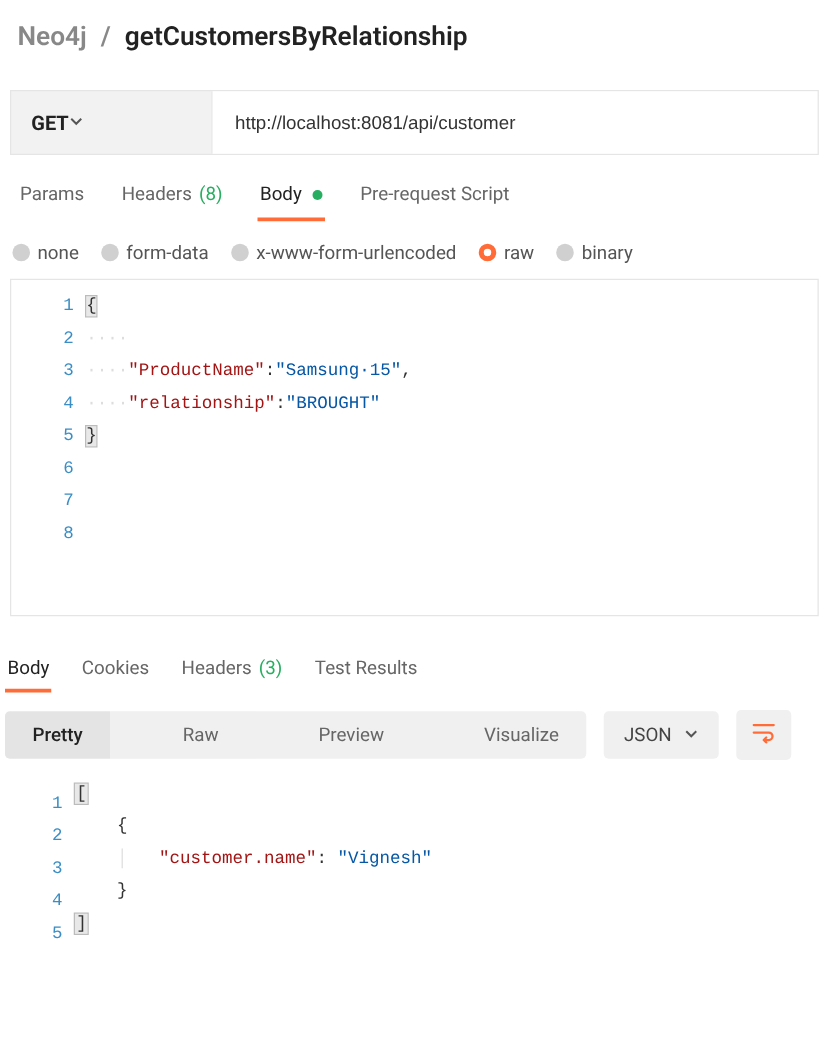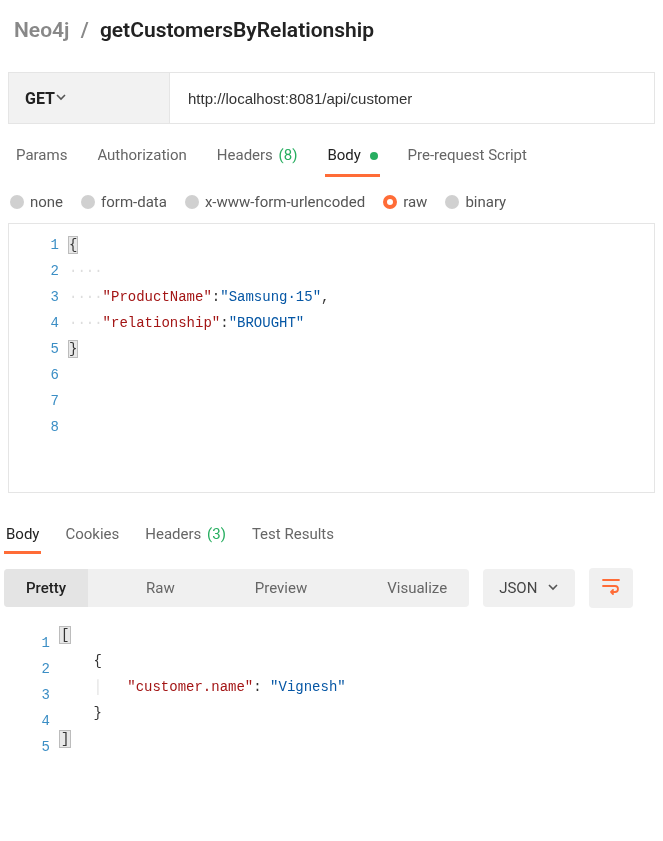--- a/index.html
+++ b/index.html
@@ -198,21 +198,20 @@
       <svg width="12" height="12" viewBox="0 0 12 12">
           <path d="M2 4 L6 8 L10 4" fill="none" stroke="#555" stroke-width="1.6"></path>
         </svg>
     </span>
   </div>
   <input class="url-input" value="http://localhost:8081/api/customer" style="">
 </div>
 
 <div class="tabs">
   <div class="tab">Params</div>
-  <div class="tab">Authorization</div>
   <div class="tab">
     <span>Headers</span>
     <span class="count">(8)</span>
   </div>
   <div class="tab active">
     <span>Body</span>
     <span class="dot"></span>
   </div>
   <div class="tab">Pre-request Script</div>
 </div>

